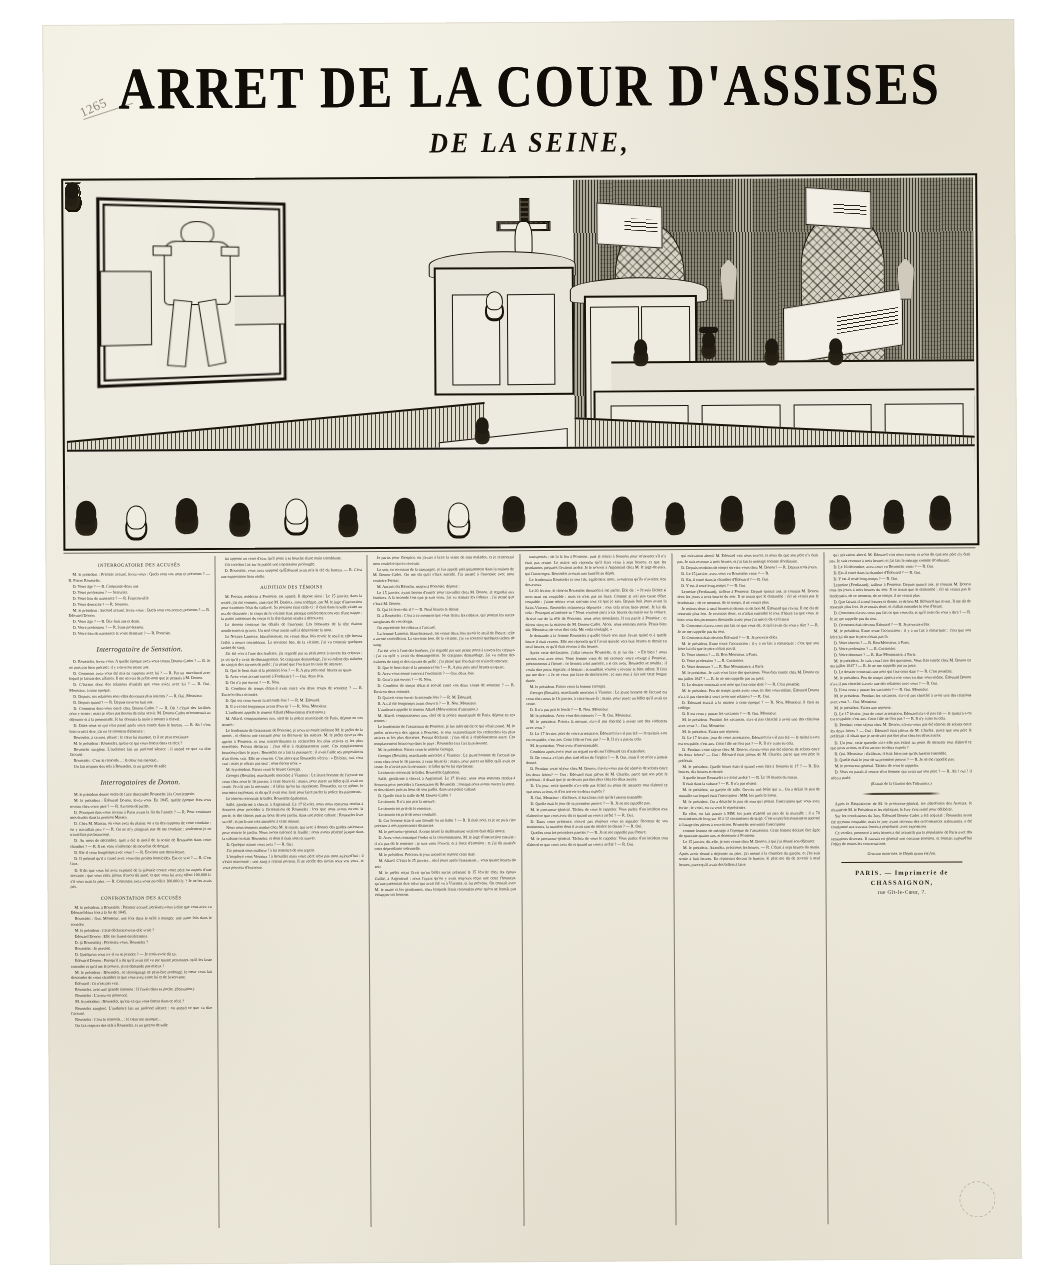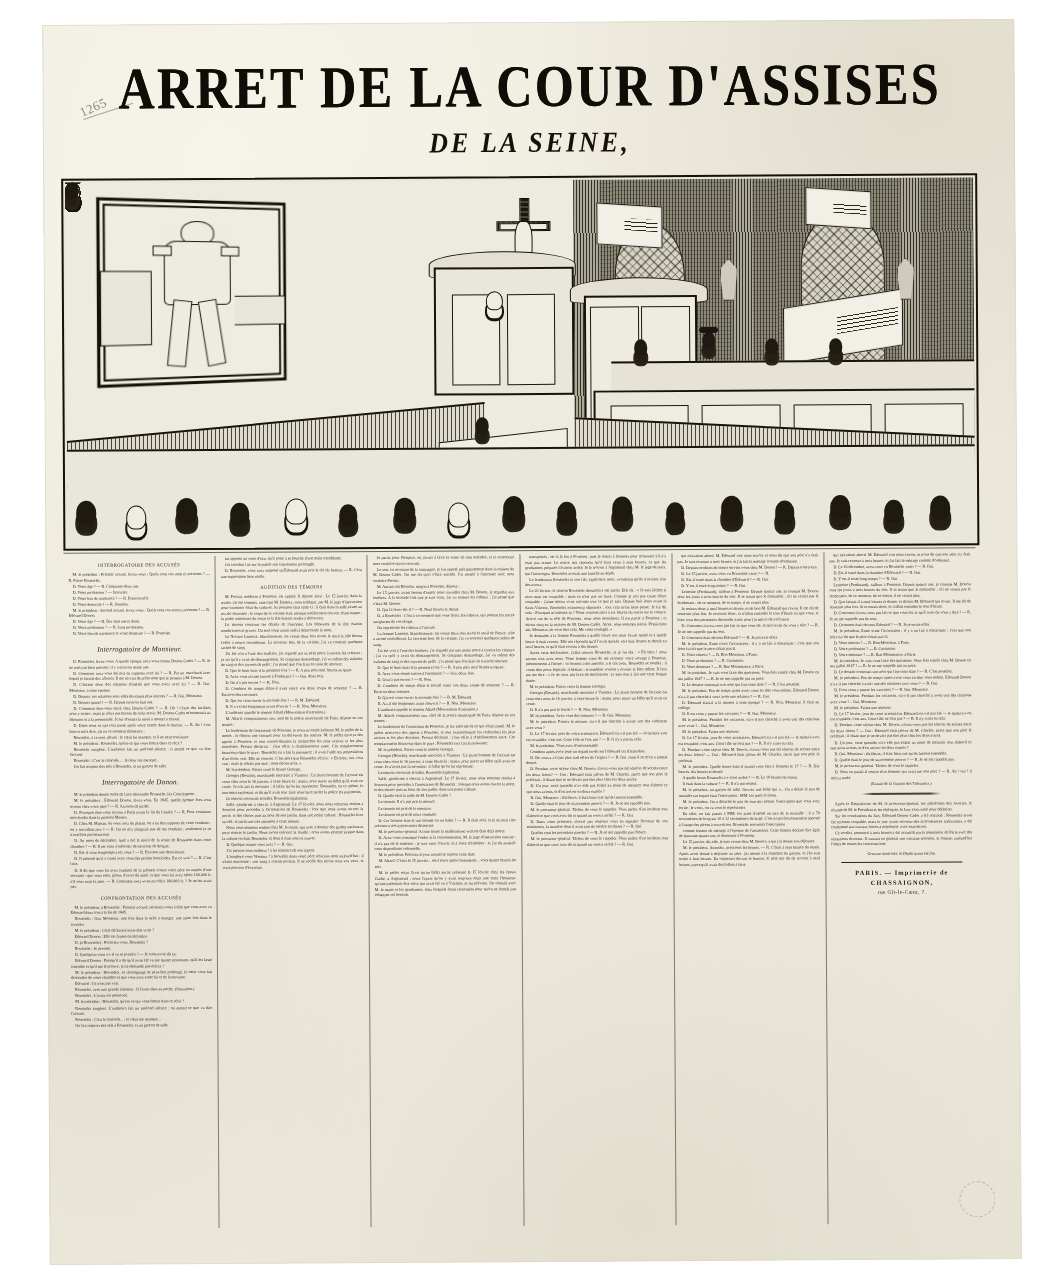--- a/index.html
+++ b/index.html
@@ -498,34 +498,34 @@
           <h3>INTERROGATOIRE DES ACCUSÉS</h3>
           <p>M. le président : Premier accusé, levez-vous ; Quels sont vos nom et prénoms ? — R. Pierre Rousselet.</p>
           <p>D. Votre âge ? — R. Cinquante-deux ans</p>
           <p>D. Votre profession ? — Serrurier.</p>
           <p>D. Votre lieu de naissance ? — R. Franconville</p>
           <p>D. Votre domicile ? — R. Sonnois.</p>
           <p>M. le président : Second accusé, levez-vous ; Quels sont vos nom et prénoms ? — R. Édouard Donon.</p>
           <p>D. Votre âge ? — R. Dix-huit ans et demi.</p>
           <p>D. Votre profession ? — R. Sans profession.</p>
           <p>D. Votre lieu de naissance et votre demeure ? — R. Pontoise.</p>
-          <h4>Interrogatoire de Monsieur.</h4>
+          <h4>Interrogatoire de Sensation.</h4>
           <p>D. Rousselet, levez-vous. A quelle époque avez-vous connu Donon-Cadot ? — R. Je ne puis pas bien préciser, il y a environ trente ans.</p>
           <p>D. Comment avez-vous été mis en rapports avec lui ? — R. Par un marchand avec lequel je faisais des affaires. Il me servait de prête-nom que je pensais à M. Donon.</p>
           <p>D. C'étaient donc des relations d'intérêt que vous aviez avec lui ? — R. Oui, Monsieur, à cette époque.</p>
           <p>D. Depuis, ces relations sont-elles devenues plus intimes ? — R. Oui, Monsieur.</p>
           <p>D. Depuis quand ? — R. Depuis environ huit ans.</p>
           <p>D. Comment êtes-vous entré chez Donon-Cadot ? — R. Oh ! c'était des facilités pour y entrer ; mais je n'eus pas besoin de m'en servir. M. Donon-Cadot m'emmenait au déjeuner et à la promenade. Je lui donnais la main à monter à cheval.</p>
           <p>D. Dites-nous ce qui s'est passé après votre entrée dans le bureau. — R. Ah ! c'est bien cruel à dire, j'ai eu ce moment d'absence ;</p>
           <p>Rousselet, à ce mot, pleure ; le cœur lui manque, et il ne peut continuer.</p>
           <p>M. le président : Rousselet, qu'est-ce qui vous émeut dans ce récit ?</p>
           <p>Rousselet sanglote. L'auditoire fait un profond silence ; il attend ce que va dire l'accusé.</p>
           <p>Rousselet : C'est le remords... ; le cœur me manque...</p>
           <p>On fait respirer des sels à Rousselet, et un garçon de salle</p>
-          <h4>Interrogatoire de Donon.</h4>
+          <h4>Interrogatoires de Donon.</h4>
           <p>M. le président donne ordre de faire descendre Rousselet à la Conciergerie.</p>
           <p>M. le président : Édouard Donon, levez-vous. En 1845, quelle époque êtes-vous revenu chez votre père ? — R. Au mois de juillet.</p>
           <p>D. Pourquoi êtes-vous revenu à Paris avant la fin du l'année ? — R. Pour continuer mes études dans la pension Massin.</p>
           <p>D. Chez M. Massin, où vous avez du plaisir, on a eu des rapports de votre conduite ; on y travaillait peu ? — R. On ne m'y plaignait pas de ma conduite ; seulement je ne travaillais pas beaucoup.</p>
           <p>D. Au mois de décembre, quel a été le motif de la sortie de Rousselet dans votre chambre ? — R. Il est venu s'informer de mon état de drogue.</p>
           <p>D. Est-il venu longtemps avec vous ? — R. Environ une demi-heure.</p>
           <p>D. Il prétend qu'il a causé avec vous des projets homicides. Est-ce vrai ? — R. C'est faux.</p>
           <p>D. Il dit que vous lui avez exprimé de la jalousie contre votre père ou auprès d'une servante ; que vous étiez jaloux d'avoir dû aimé, et que vous lui avez offert 100,000 fr. s'il vous tuait le père. — R. Comment avez-vous pu offrir 100,000 fr. ? Je ne les avais pas.</p>
           <h3>CONFRONTATION DES ACCUSÉS</h3>
           <p>M. le président, à Rousselet : Premier accusé, persistez-vous à dire que vous avez vu Édouard deux fois à la fin de 1845.</p>

